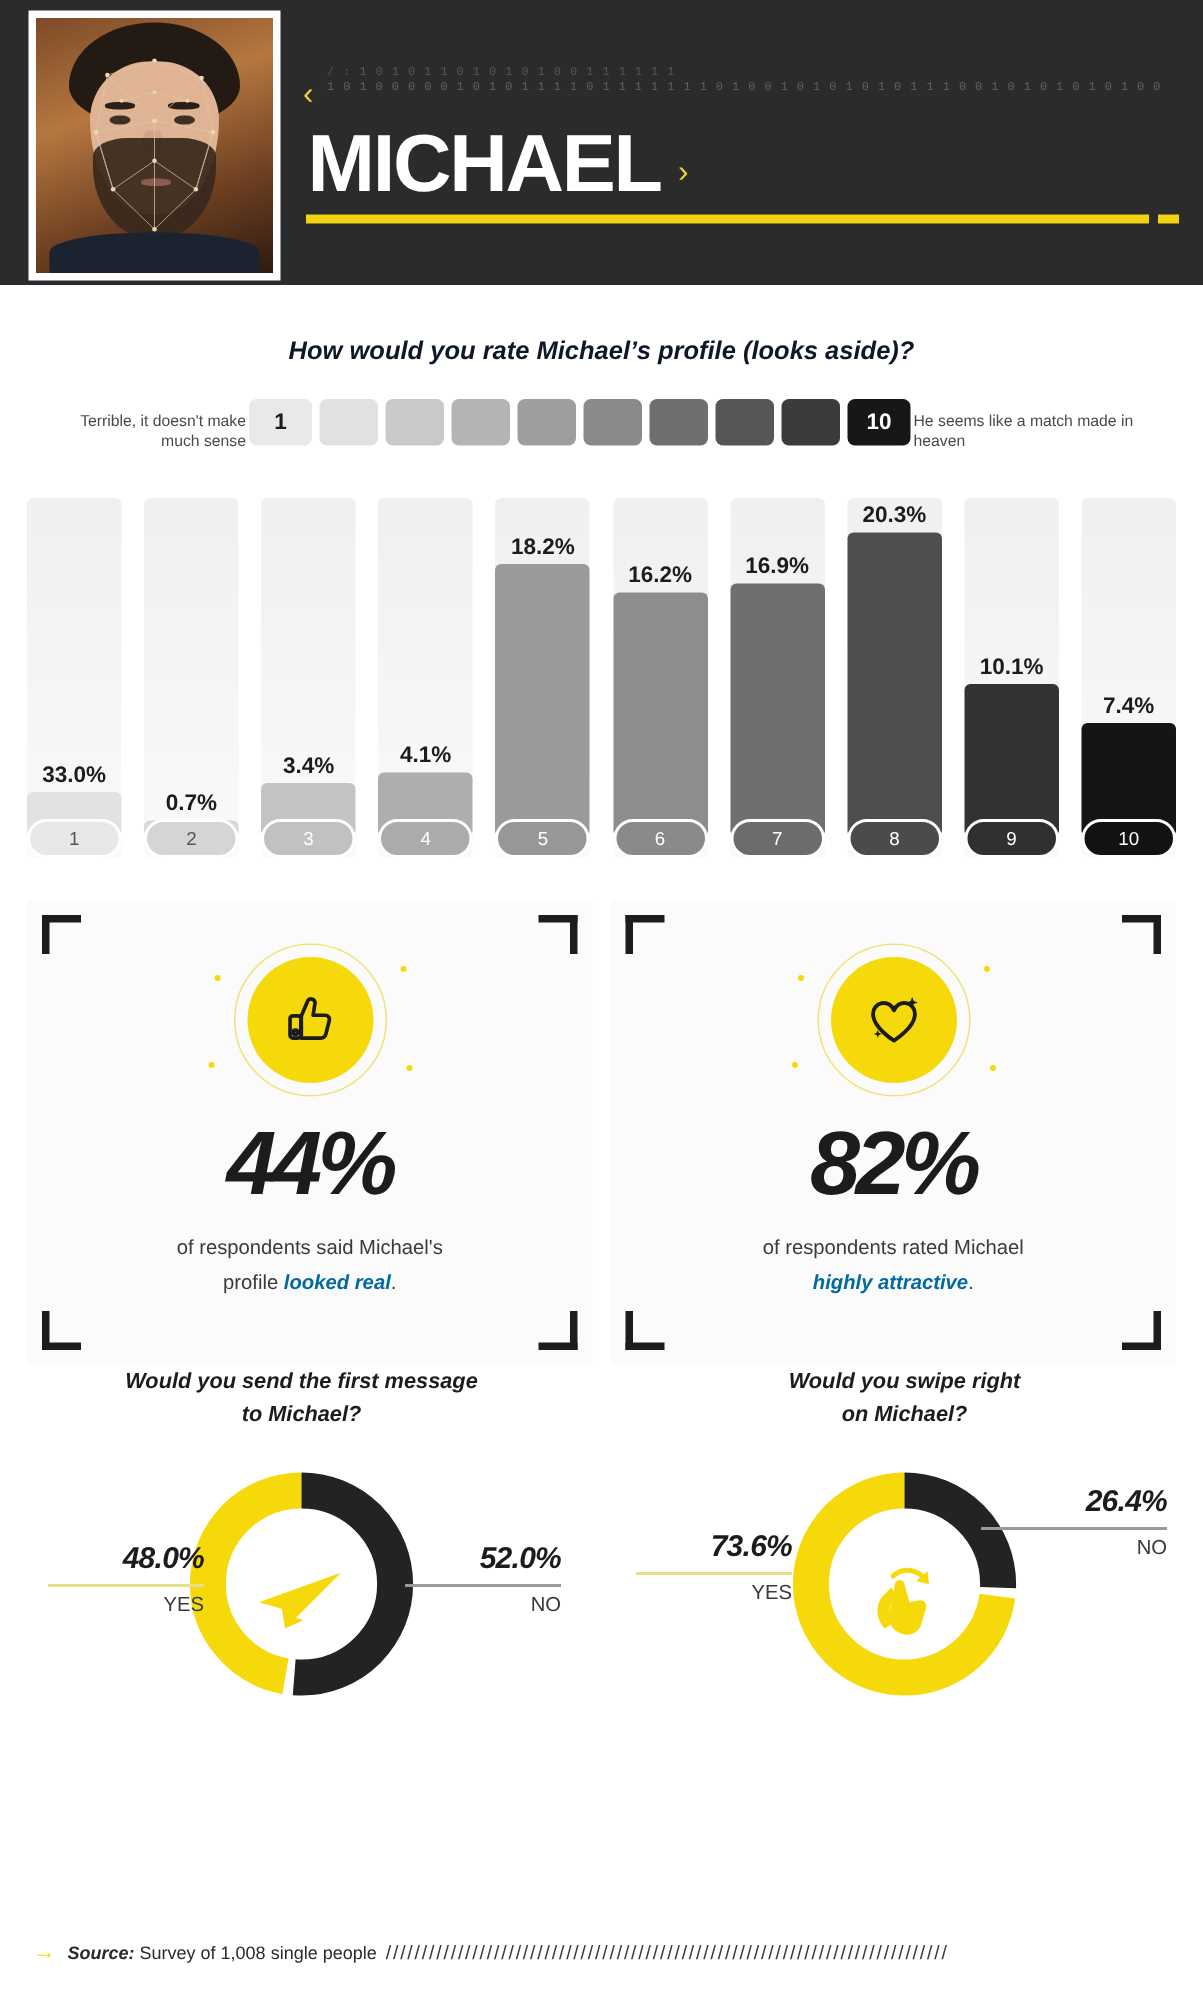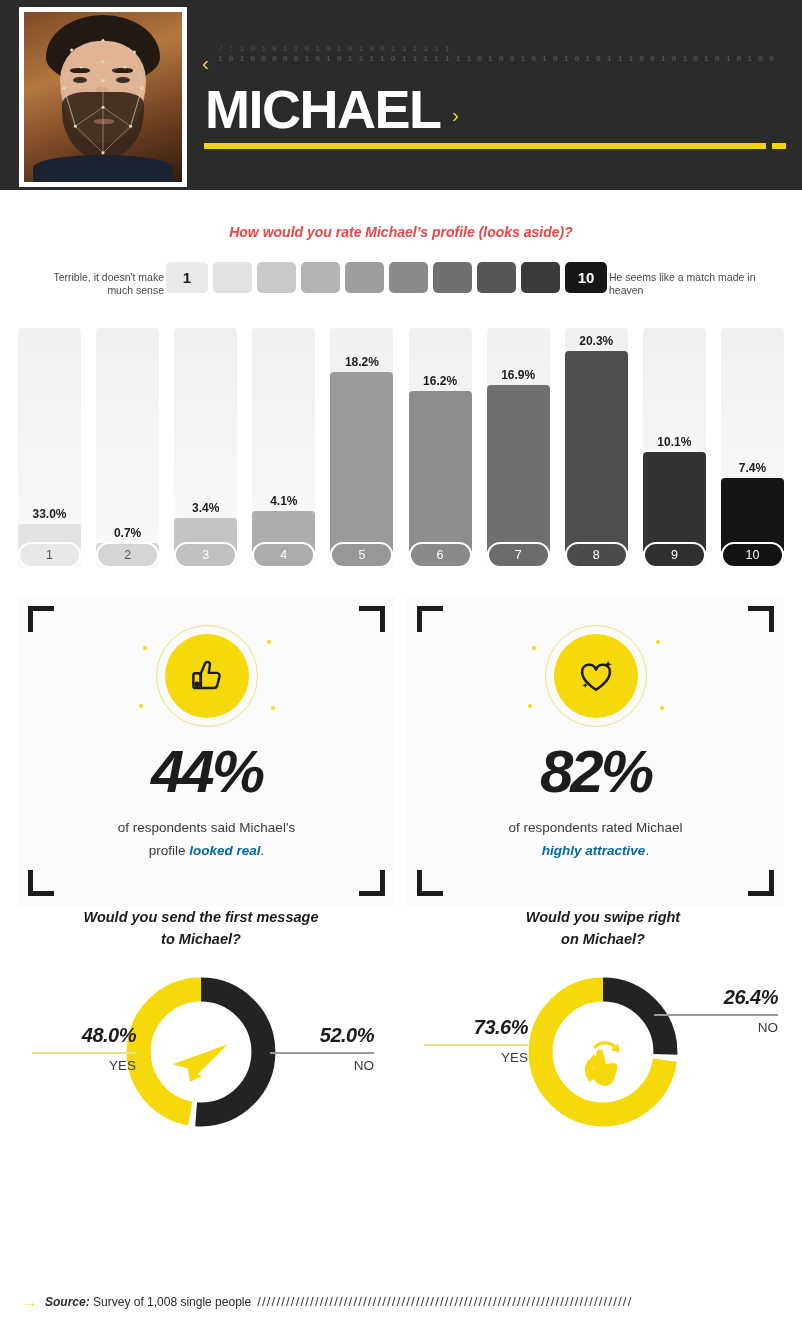--- a/index.html
+++ b/index.html
@@ -119,24 +119,24 @@
   .header-rule-dash {
     position:absolute;
     left:772px; top:143px;
     width:14px; height:6px;
     background:#f2d311;
   }
 
   
   .q-title {
     text-align:center;
-    font-size:14px;
+    font-size:17px;
     font-weight:bold;
     font-style:italic;
-    color:#ef4444;
+    color:#0f172a;
     margin-top:34px;
   }
 
   
   .scale-wrap {
     position:relative;
     margin-top:22px;
     height:44px;
   }
   .scale-caption {
@@ -183,21 +183,21 @@
   .col-bg {
     position:absolute;
     left:0; top:0;
     width:63px; height:240px;
     background:linear-gradient(180deg,#f0f0f0 0%,#fafafa 100%);
     border-radius:4px;
   }
   .bar-val {
     position:relative;
     z-index:2;
-    font-size:12px;
+    font-size:15px;
     font-weight:bold;
     color:#1c1c1c;
     margin-bottom:3px;
   }
   .bar {
     position:relative;
     z-index:2;
     width:63px;
     border-radius:4px 4px 0 0;
   }

